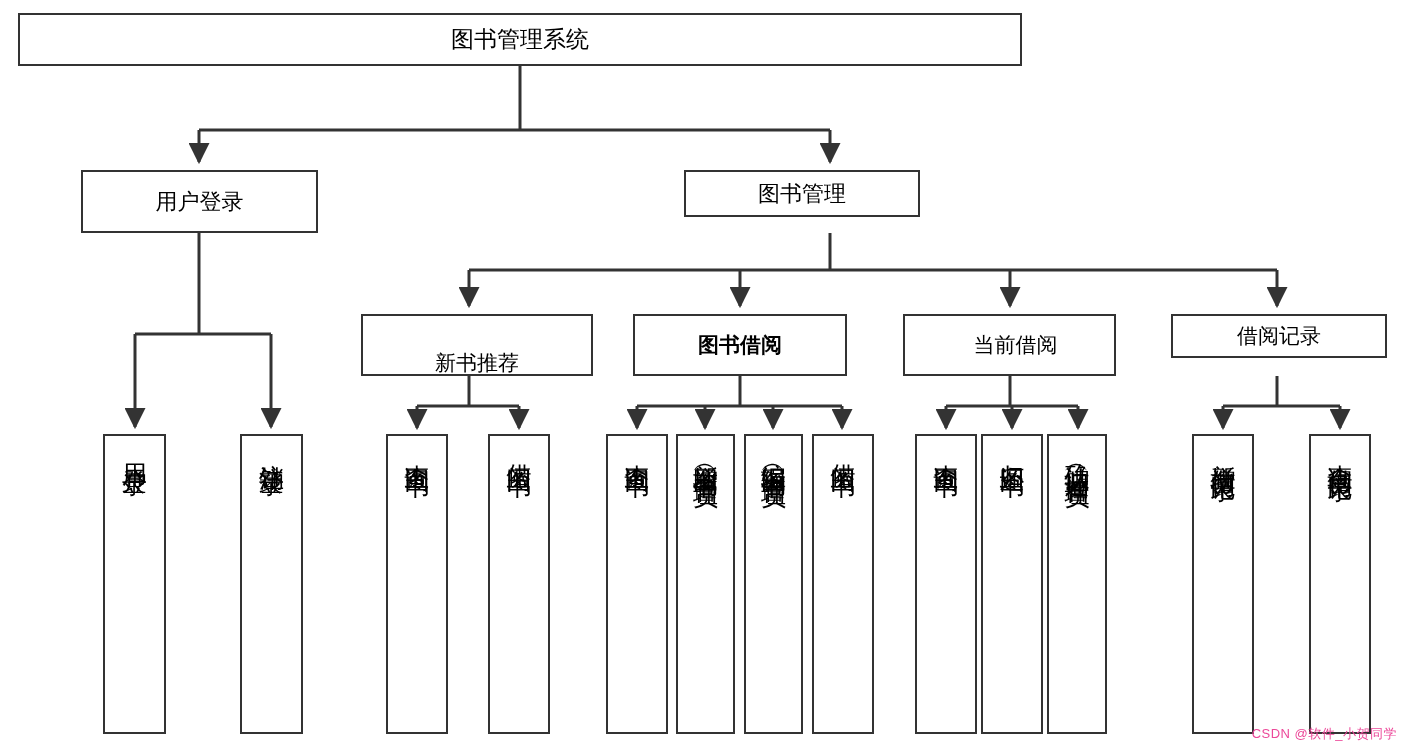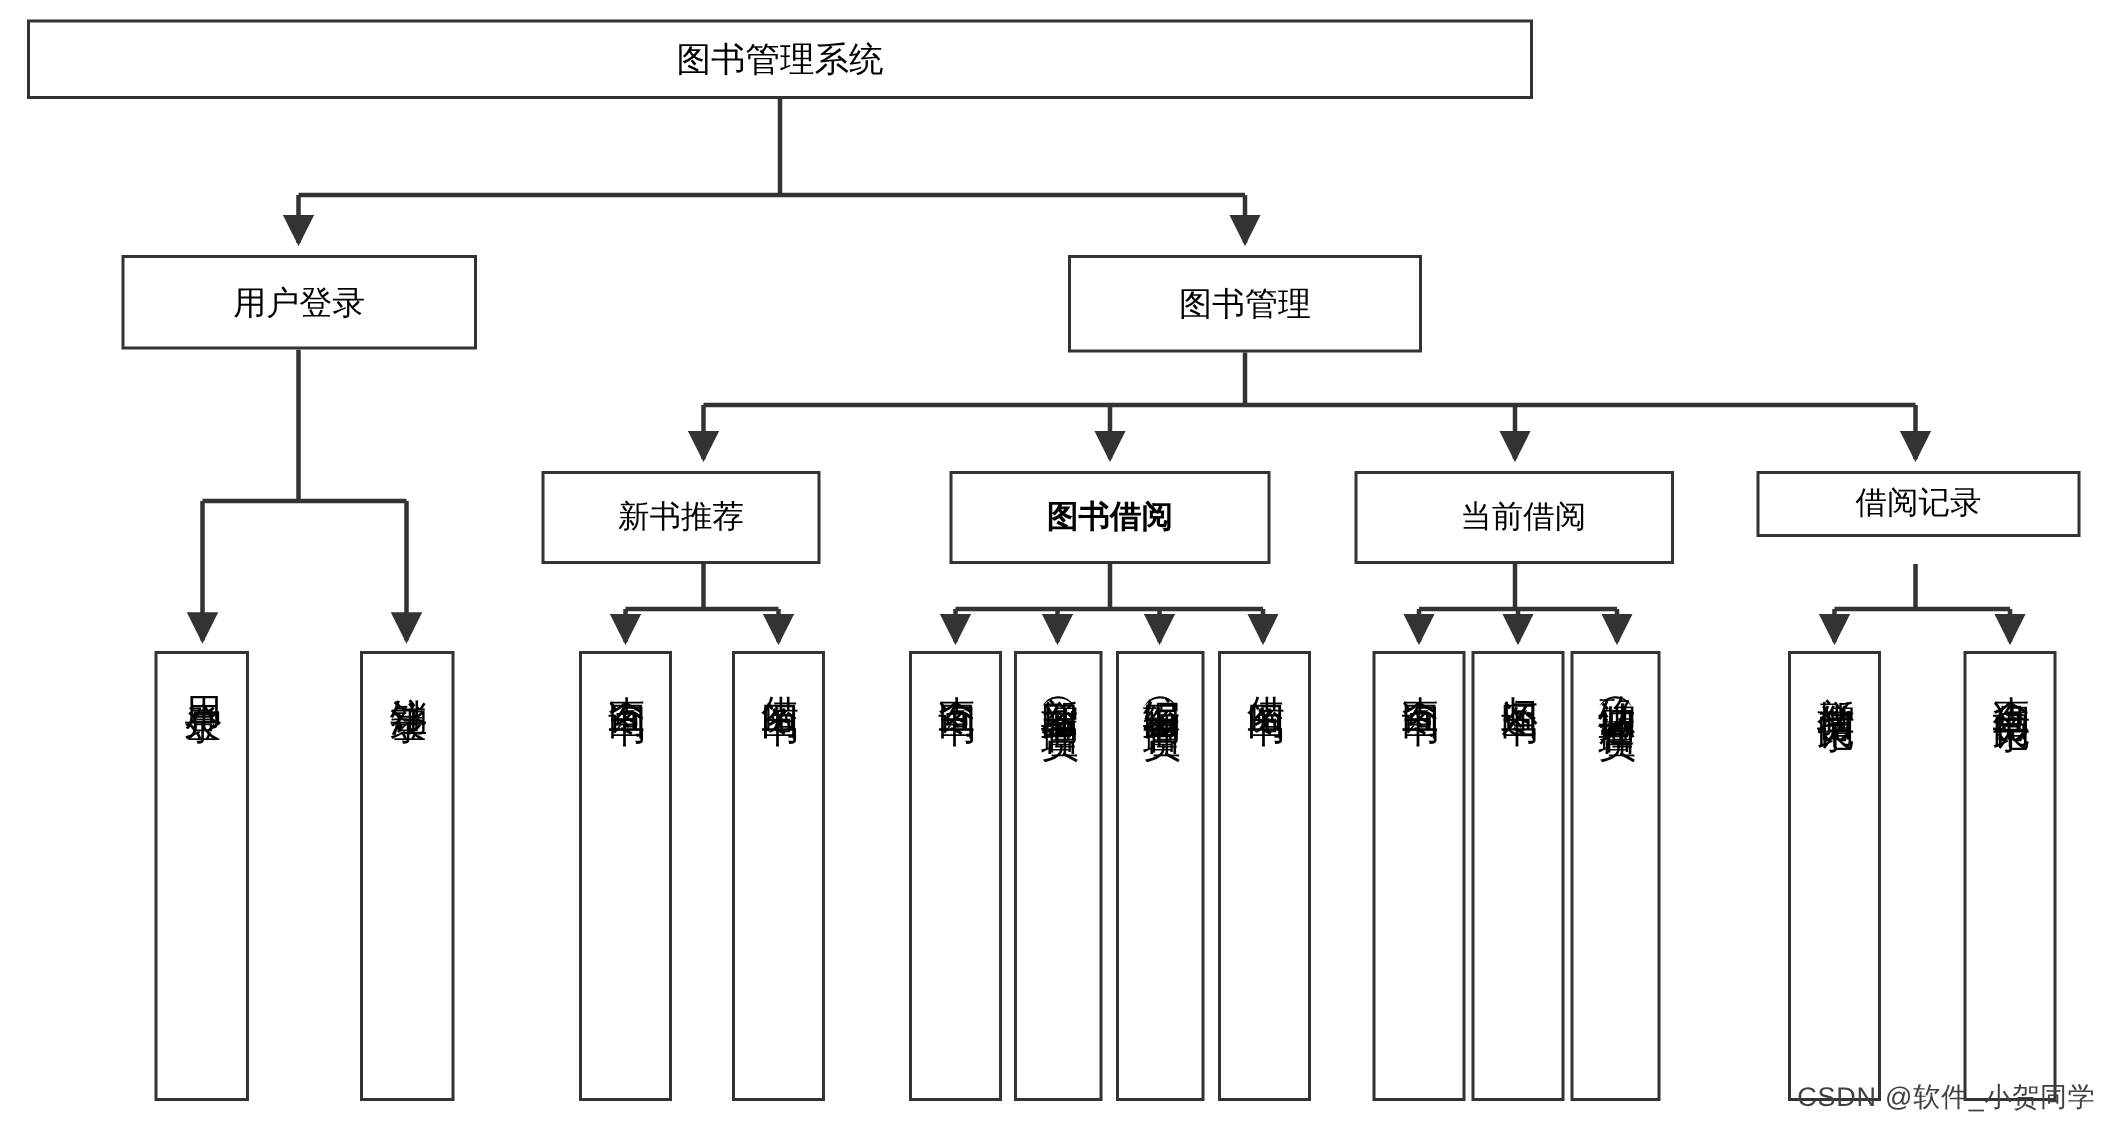--- a/index.html
+++ b/index.html
@@ -54,22 +54,22 @@
     text-orientation: upright;
     font-size: 25px;
     letter-spacing: 3px;
     line-height: 1;
     white-space: nowrap;
   }
   #watermark {
     position: absolute;
     right: 8px;
     bottom: 4px;
-    font-size: 18px;
-    color: #404040;
+    font-size: 13px;
+    color: #ec4899;
     letter-spacing: 0.5px;
     white-space: nowrap;
     user-select: none;
   }
 </style>
 </head>
 <body>
 
 <div id="diagram-root">
 
@@ -123,25 +123,25 @@
     </g>
   </svg>
 
   <div class="node root" style="left:18px; top:13px; width:1004px; height:53px;">
     <span class="node-label">图书管理系统</span>
   </div>
 
   <div class="node level2" style="left:81px; top:170px; width:237px; height:63px;">
     <span class="node-label">用户登录</span>
   </div>
-  <div class="node level2" style="left:712px; top:170px; width:236px; height:65px;">
+  <div class="node level2" style="left:684px; top:170px; width:236px; height:47px;">
     <span class="node-label">图书管理</span>
   </div>
 
-  <div class="node level3" style="left:361px; top:314px; width:186px; height:62px;">
+  <div class="node level3" style="left:361px; top:314px; width:232px; height:62px;align-items:flex-end;">
     <span class="node-label">新书推荐</span>
   </div>
   <div class="node level3" style="left:633px; top:314px; width:214px; height:62px;font-weight:bold;">
     <span class="node-label">图书借阅</span>
   </div>
   <div class="node level3" style="left:903px; top:314px; width:213px; height:62px;padding-left:12px;">
     <span class="node-label">当前借阅</span>
   </div>
   <div class="node level3" style="left:1171px; top:314px; width:216px; height:44px;">
     <span class="node-label">借阅记录</span>

